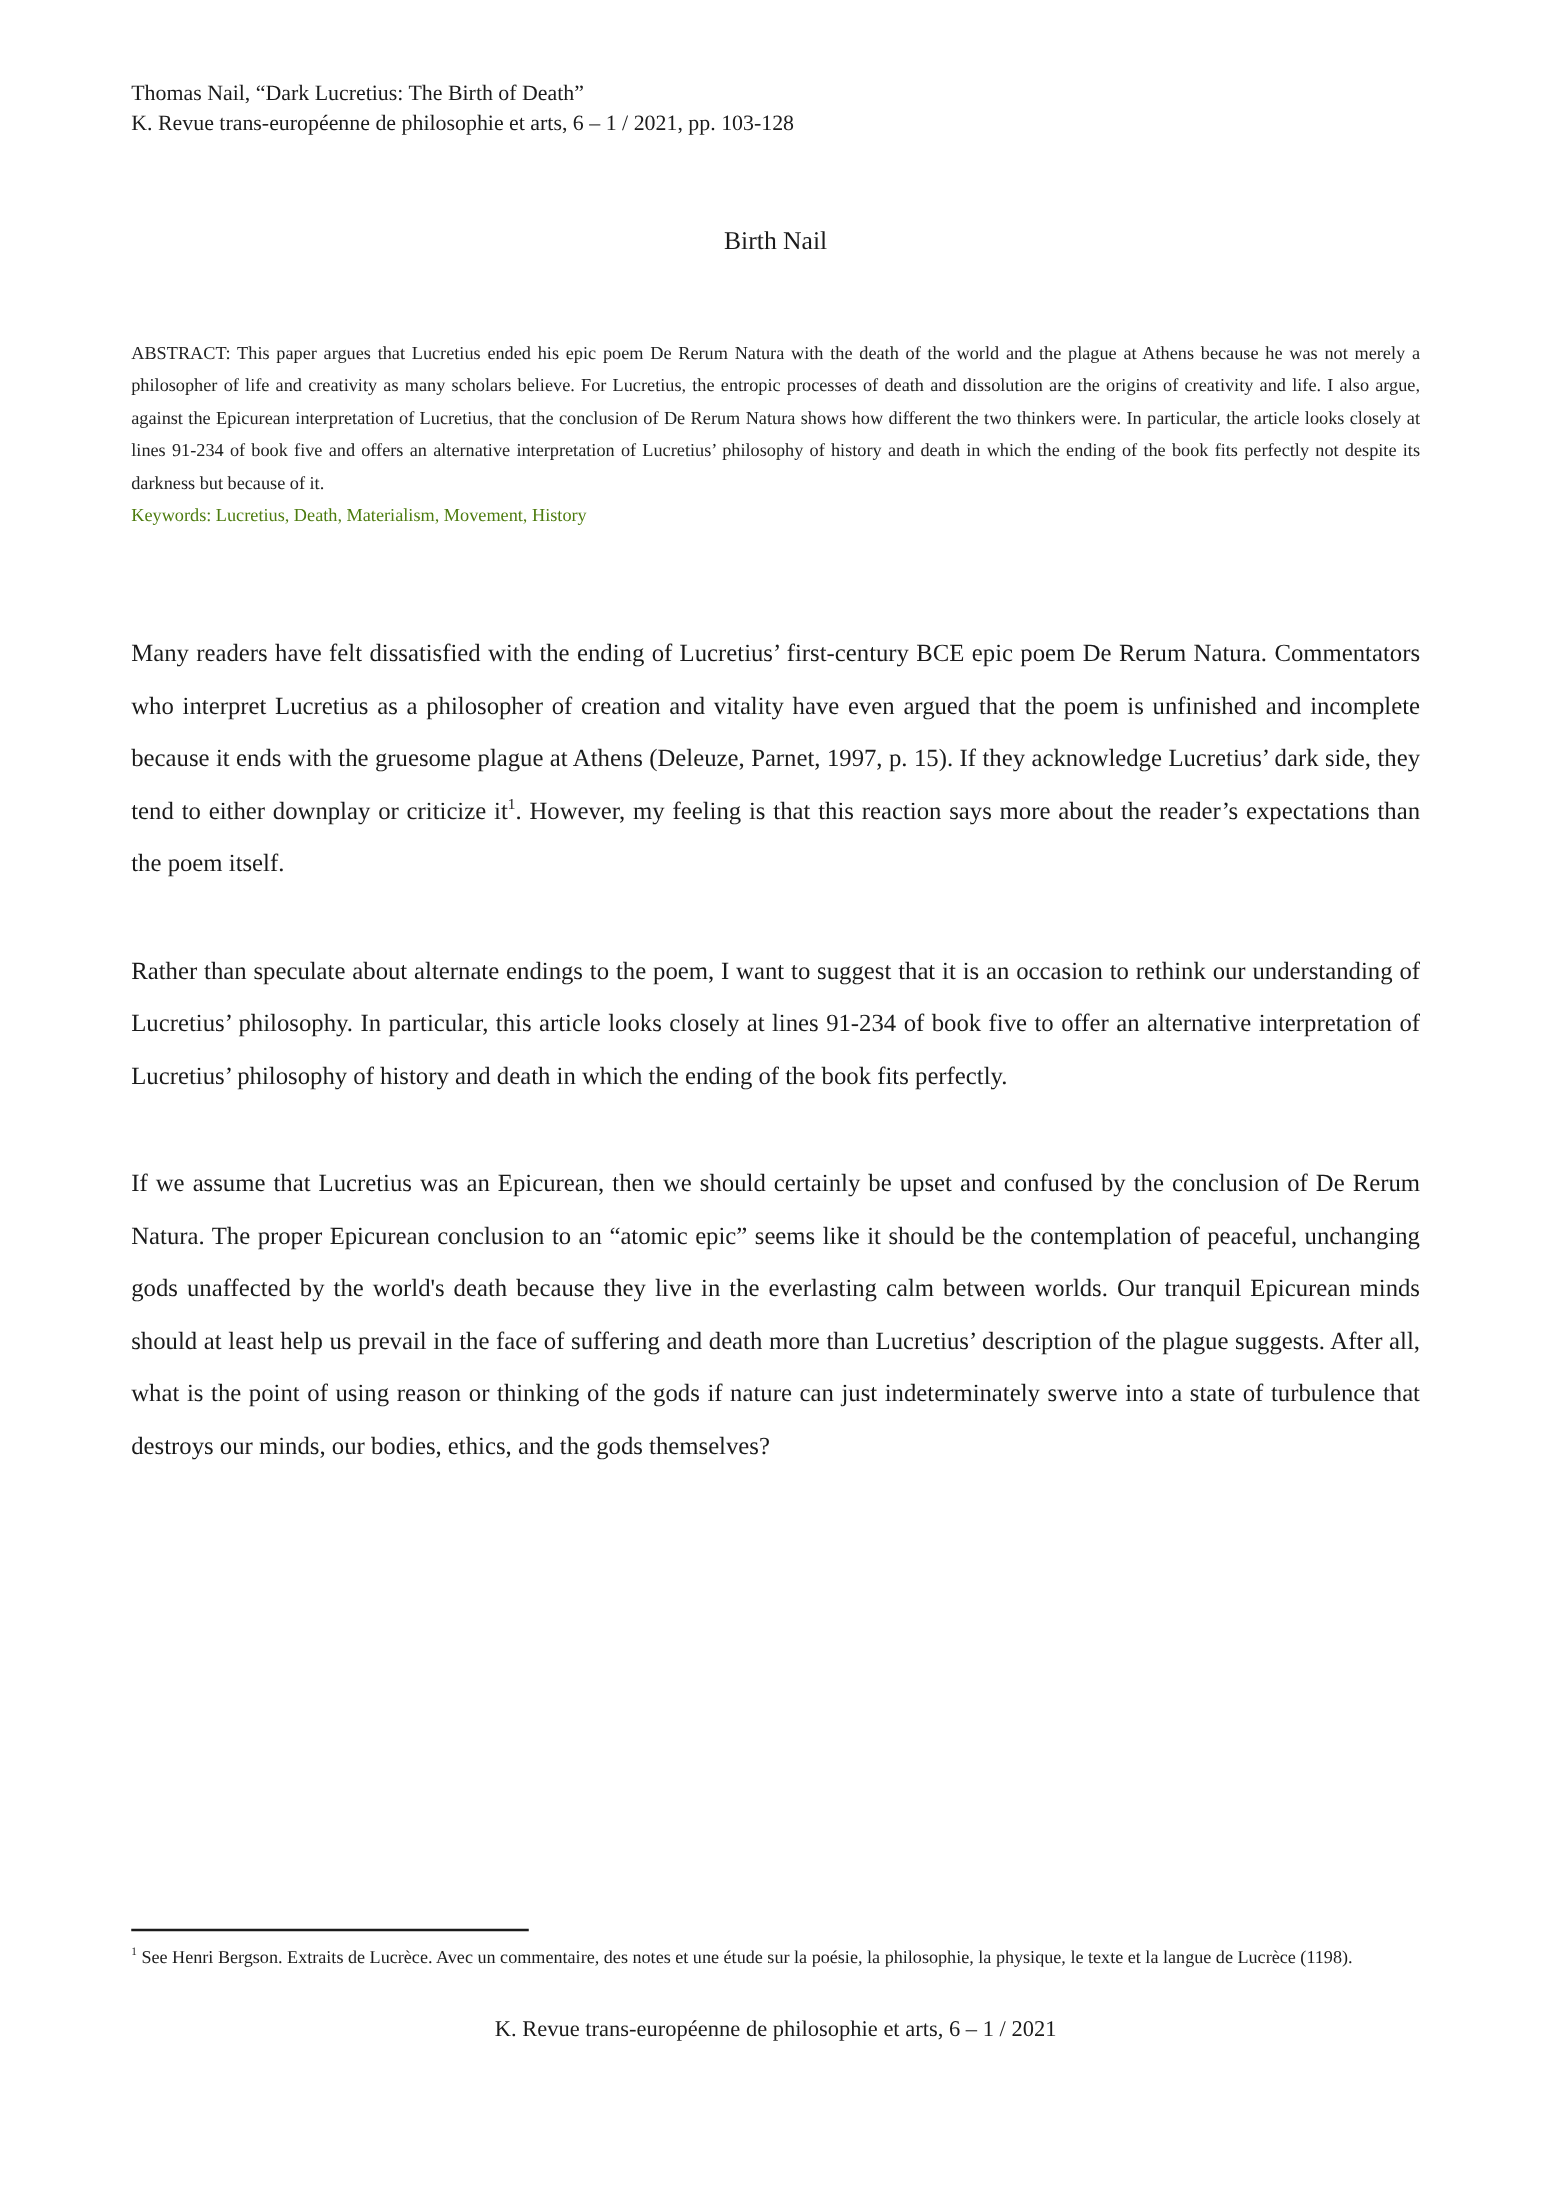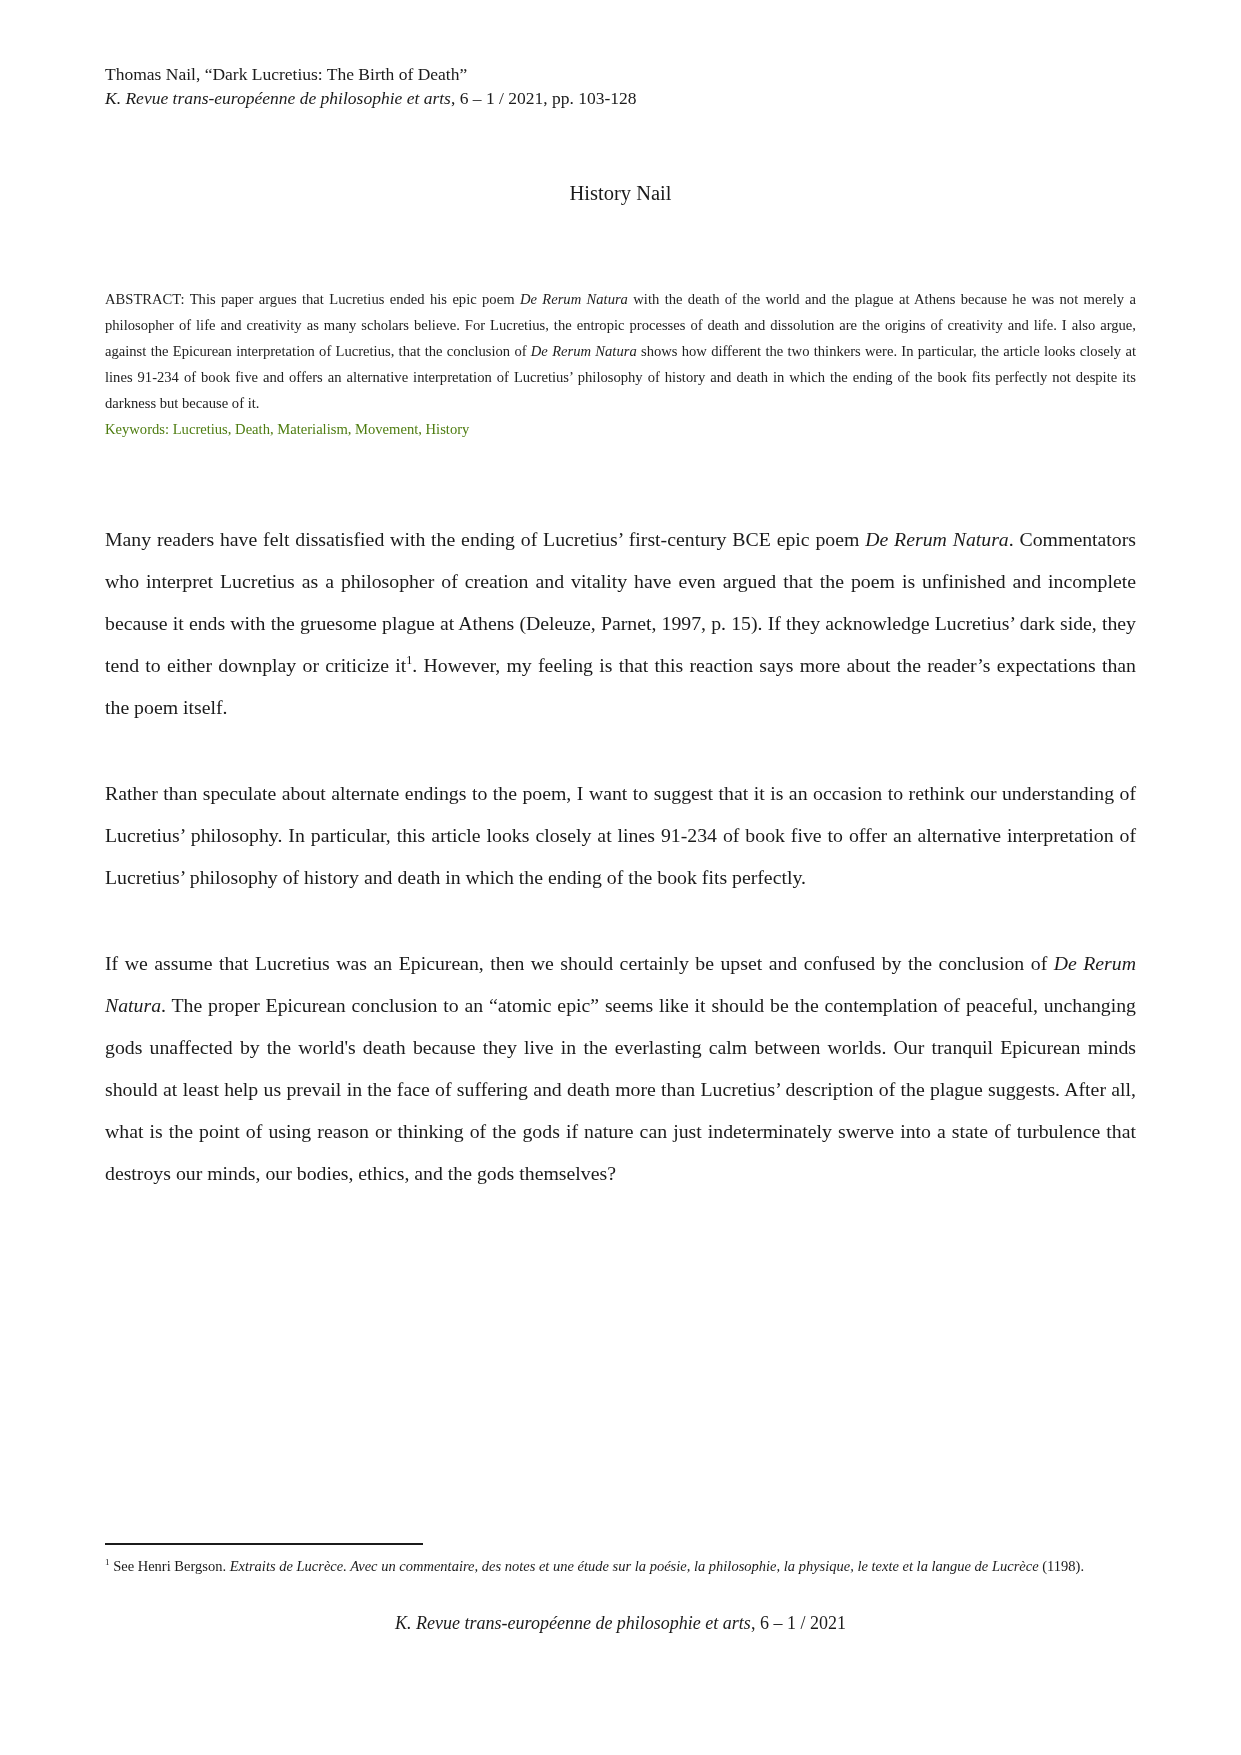--- a/index.html
+++ b/index.html
@@ -14,21 +14,21 @@
     margin: 0 auto;
     background: #ffffff;
     color: #1b1b1b;
     font-family: "Liberation Serif", serif;
     box-sizing: border-box;
     padding: 62px 105px 120px 105px;
     display: flex;
     flex-direction: column;
     overflow: hidden;
   }
-  .it { font-style: italic; }
+  .it { }
   sup {
     font-size: 0.62em;
     line-height: 0;
     vertical-align: super;
   }
 
   
   .running-header {
     font-size: 17.5px;
     line-height: 24px;
@@ -45,21 +45,21 @@
   .paper-title {
     margin-top: 16px;
     text-align: center;
     font-size: 25.5px;
     font-weight: bold;
     line-height: 32px;
   }
 
   
   .abstract-block {
-    margin-top: 80px;
+    margin-top: 64px;
     font-size: 14.6px;
     line-height: 26px;
     text-align: justify;
     color: #222222;
   }
   .keywords-line {
     font-size: 14.6px;
     line-height: 26px;
     color: #4d7c0f;
   }
@@ -104,21 +104,21 @@
 </head>
 <body>
 
 <div class="page">
 
   <div class="running-header">
     <div>Thomas Nail, “Dark Lucretius: The Birth of Death”</div>
     <div><span class="it">K. Revue trans-européenne de philosophie et arts</span><span>, 6 – 1 / 2021, pp. 103-128</span></div>
   </div>
 
-  <div class="author-line">History Nail</div>
+  <div class="author-line">Birth Nail</div>
 
 
   <div class="abstract-block"><span>ABSTRACT: This paper argues that Lucretius ended his epic poem </span><span class="it">De Rerum Natura</span><span> with the death of the world and the plague at Athens because he was not merely a philosopher of life and creativity as many scholars believe. For Lucretius, the entropic processes of death and dissolution are the origins of creativity and life. I also argue, against the Epicurean interpretation of Lucretius, that the conclusion of </span><span class="it">De Rerum Natura</span><span> shows how different the two thinkers were. In particular, the article looks closely at lines 91-234 of book five and offers an alternative interpretation of Lucretius’ philosophy of history and death in which the ending of the book fits perfectly not despite its darkness but because of it.</span></div>
 
   <div class="keywords-line">Keywords: Lucretius, Death, Materialism, Movement, History</div>
 
   <div class="body-block">
     <p><span>Many readers have felt dissatisfied with the ending of Lucretius’ first-century BCE epic poem </span><span class="it">De Rerum</span><span> </span><span class="it">Natura</span><span>. Commentators who interpret Lucretius as a philosopher of creation and vitality have even argued that the poem is unfinished and incomplete because it ends with the gruesome plague at Athens (Deleuze, Parnet, 1997, p. 15). If they acknowledge Lucretius’ dark side, they tend to either downplay or criticize it</span><sup>1</sup><span>. However, my feeling is that this reaction says more about the reader’s expectations than the poem itself.</span></p>
     <p><span>Rather than speculate about alternate endings to the poem, I want to suggest that it is an occasion to rethink our understanding of Lucretius’ philosophy. In particular, this article looks closely at lines 91-234 of book five to offer an alternative interpretation of Lucretius’ philosophy of history and death in which the ending of the book fits perfectly.</span></p>
     <p><span>If we assume that Lucretius was an Epicurean, then we should certainly be upset and confused by the conclusion of </span><span class="it">De Rerum Natura</span><span>. The proper Epicurean conclusion to an “atomic epic” seems like it should be the contemplation of peaceful, unchanging gods unaffected by the world's death because they live in the everlasting calm between worlds. Our tranquil Epicurean minds should at least help us prevail in the face of suffering and death more than Lucretius’ description of the plague suggests. After all, what is the point of using reason or thinking of the gods if nature can just indeterminately swerve into a state of turbulence that destroys our minds, our bodies, ethics, and the gods themselves?</span></p>

